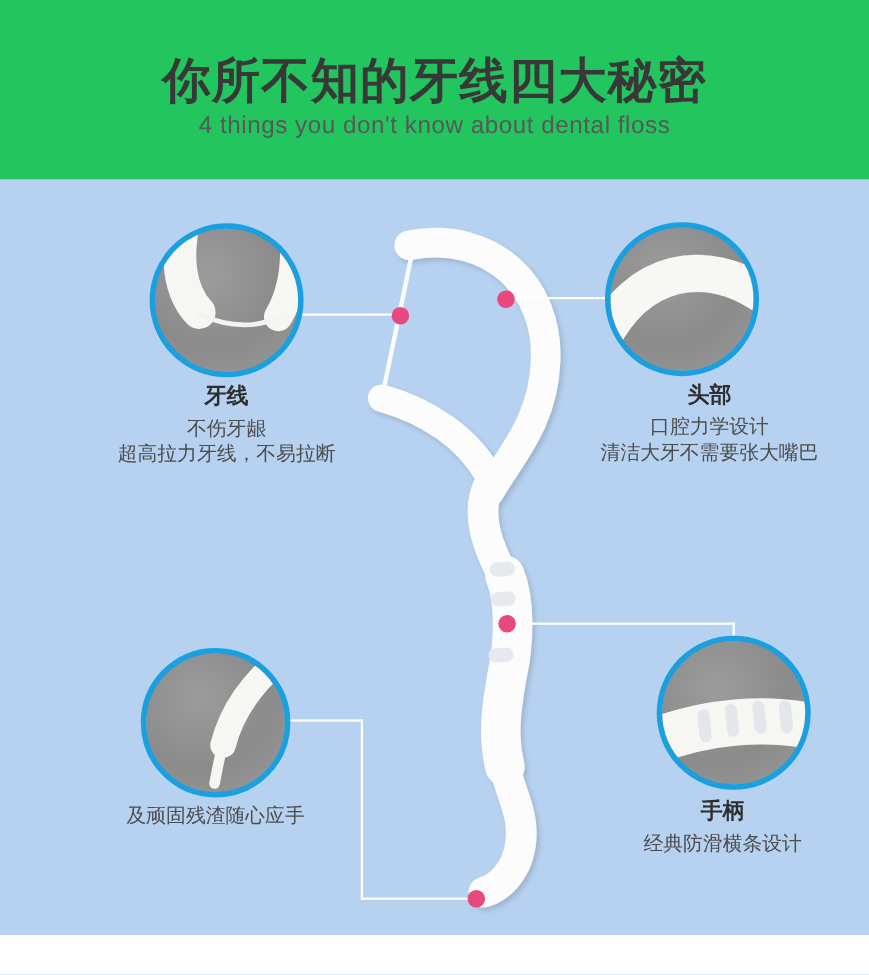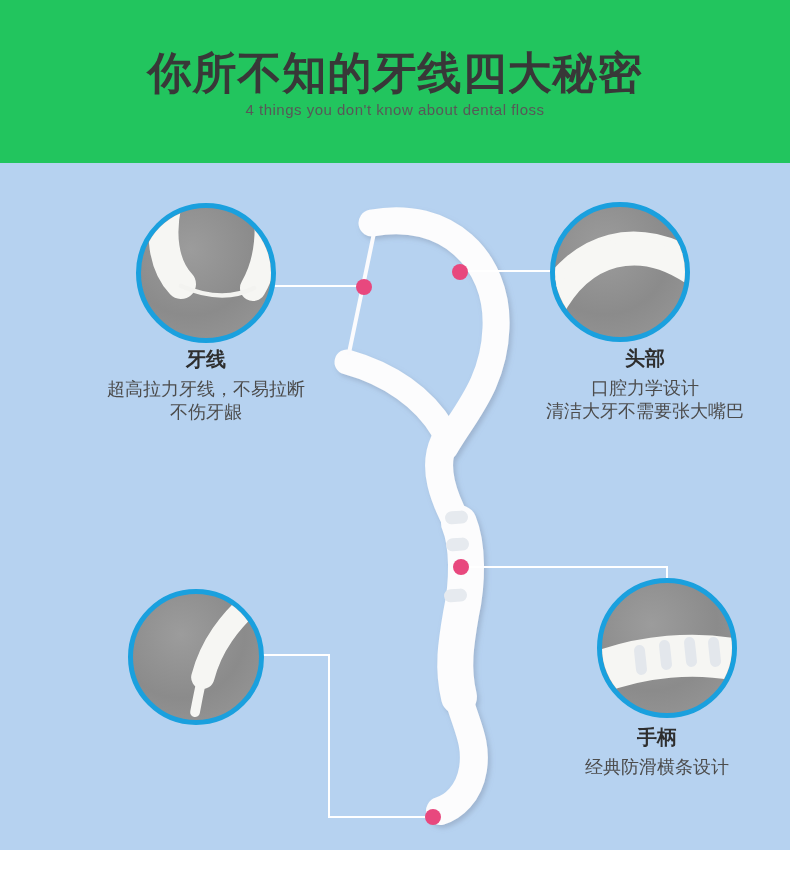--- a/index.html
+++ b/index.html
@@ -9,21 +9,21 @@
     font-family:"Liberation Sans","DejaVu Sans",sans-serif;
   }
   .abs{position:absolute;}
   
   .page-title{
     top:44px;left:0;width:790px;text-align:center;
     font-size:44px;font-weight:bold;color:#383838;letter-spacing:1px;
   }
   .page-subtitle{
     top:101px;left:0;width:790px;text-align:center;
-    font-size:15px;color:#585858;letter-spacing:0.5px;
+    font-size:22px;color:#585858;letter-spacing:0.5px;
   }
   
   .blue-panel{
     top:163px;left:0;width:790px;height:695px;background:#b6d2f0;
   }
   
   .callout-circle{
     position:absolute;border-radius:50%;
     border:5px solid #1aa0de;
     background:radial-gradient(circle at 38% 32%, #9c9c9c 0%, #8b8b8b 55%, #999999 100%);
@@ -122,31 +122,32 @@
           <rect x="33" y="62" width="11" height="30" rx="5.5" fill="#e3e7ec" transform="rotate(-6 38 77)"></rect>
           <rect x="58" y="57" width="11" height="30" rx="5.5" fill="#e3e7ec" transform="rotate(-6 63 72)"></rect>
           <rect x="83" y="54" width="11" height="30" rx="5.5" fill="#e3e7ec" transform="rotate(-6 88 69)"></rect>
           <rect x="107" y="54" width="11" height="30" rx="5.5" fill="#e3e7ec" transform="rotate(-6 112 69)"></rect>
         </g>
       </svg>
     </div>
 
     <div class="callout-text" style="left:46px;top:183px;">
       <div class="callout-label">牙线</div>
+      <div class="callout-line">不伤牙龈</div>
       <div class="callout-line">超高拉力牙线，不易拉断</div>
-      <div class="callout-line">不伤牙龈</div>
     </div>
 
     <div class="callout-text" style="left:485px;top:182px;">
       <div class="callout-label">头部</div>
       <div class="callout-line">口腔力学设计</div>
       <div class="callout-line">清洁大牙不需要张大嘴巴</div>
     </div>
 
     <div class="callout-text" style="left:36px;top:567px;">
+      <div class="callout-line">及顽固残渣随心应手</div>
     </div>
 
     <div class="callout-text" style="left:497px;top:561px;">
       <div class="callout-label">手柄</div>
       <div class="callout-line">经典防滑横条设计</div>
     </div>
 
   </div>
 
   <div class="abs" style="left:0;top:858px;width:790px;height:28px;background:#ffffff;"></div>

